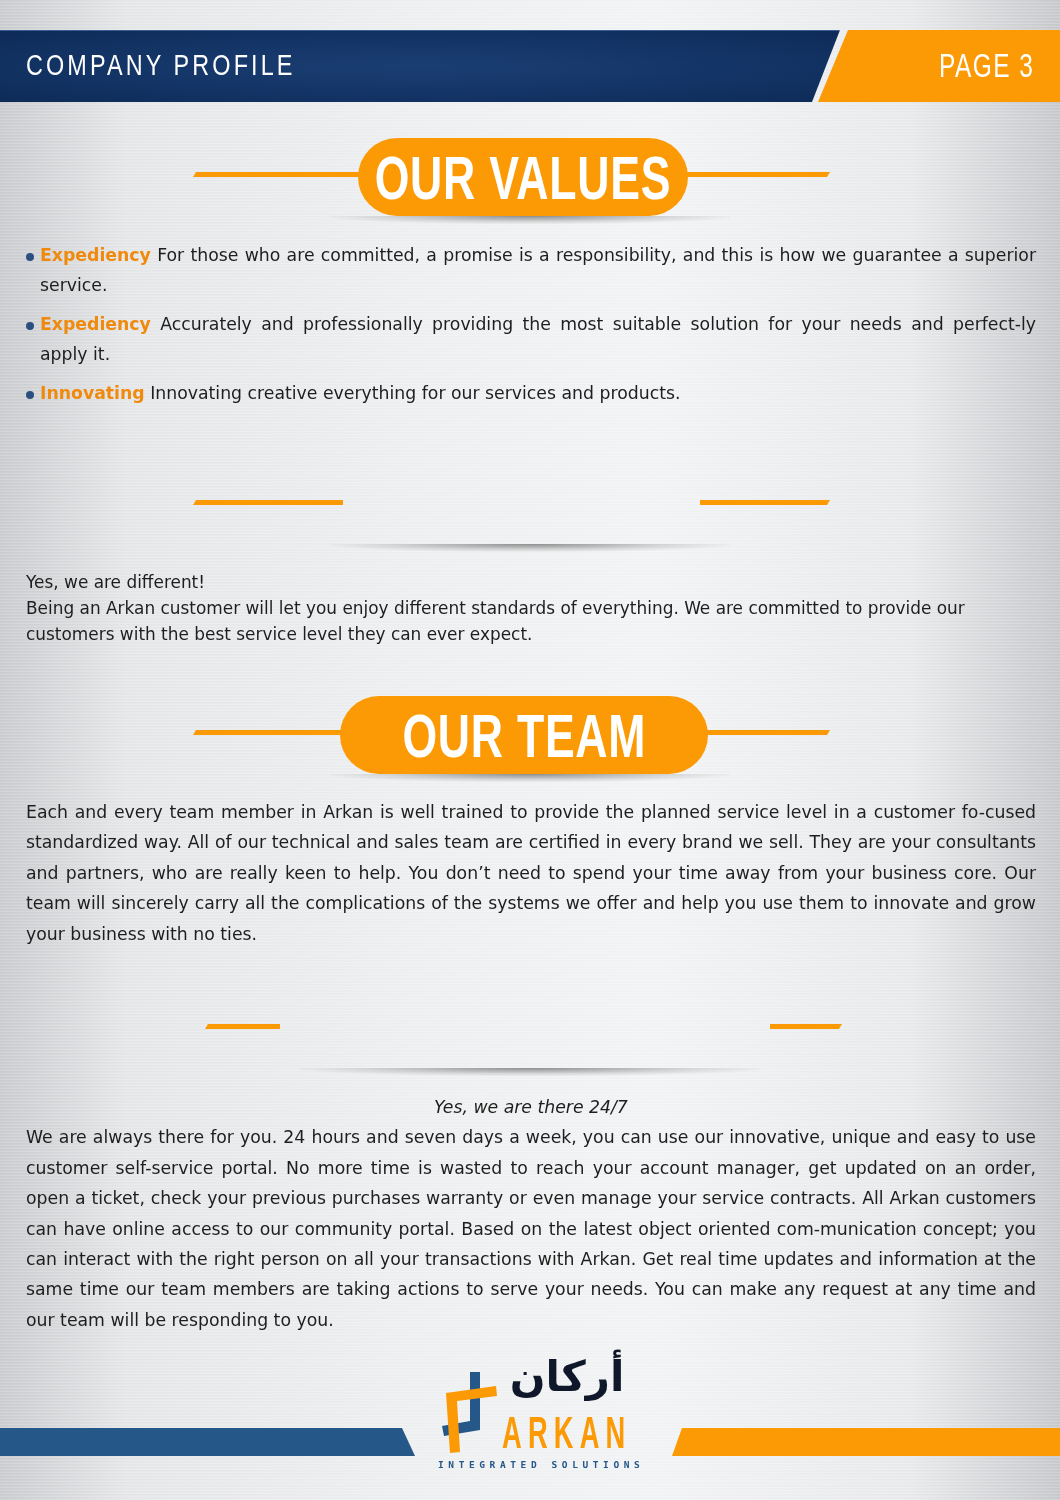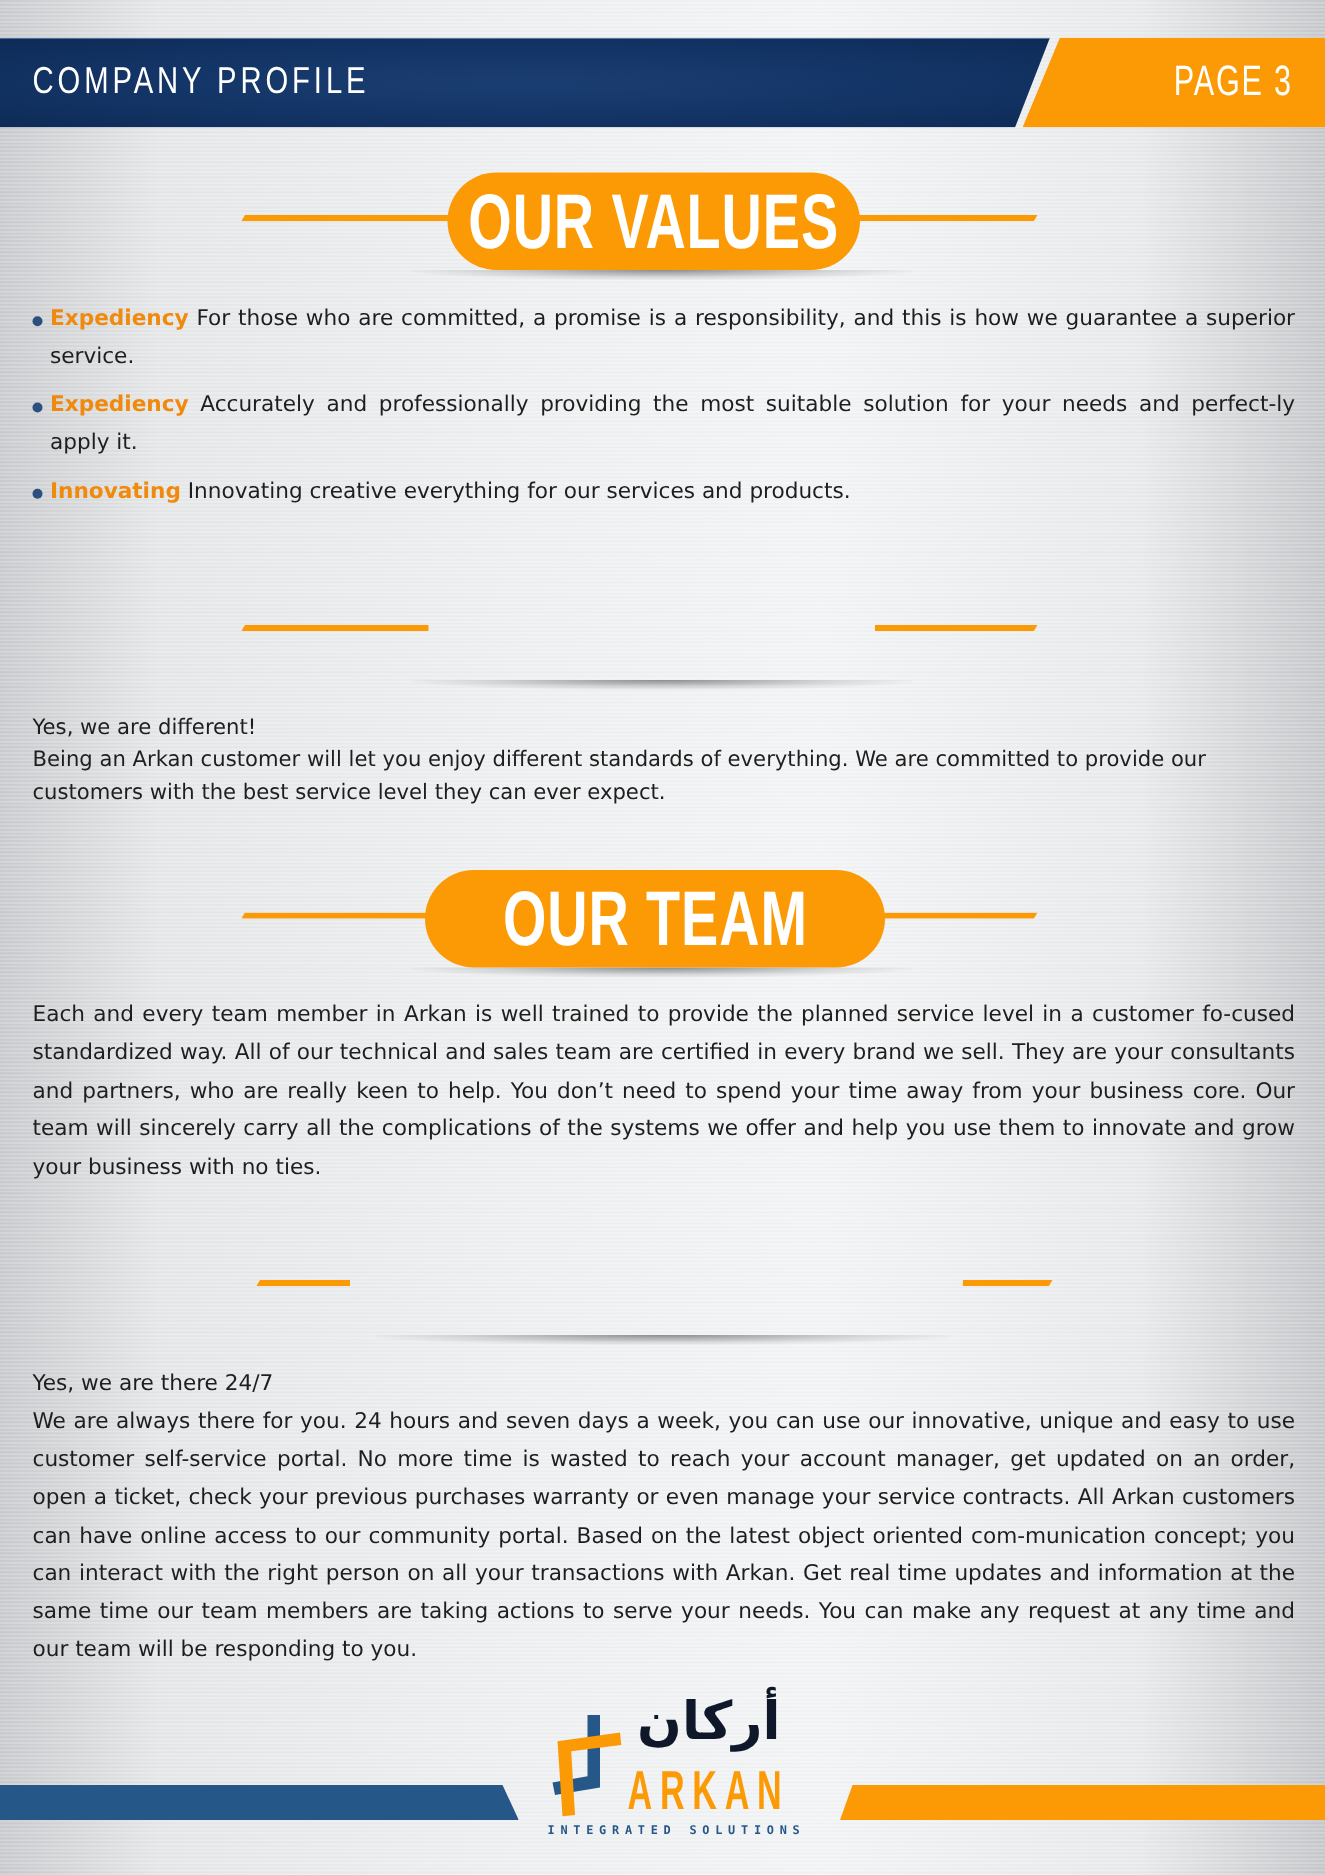--- a/index.html
+++ b/index.html
@@ -172,21 +172,21 @@
 
 <div class="txt" style="top:797px;">Each and every team member in Arkan is well trained to provide the planned service level in a customer fo-cused standardized way. All of our technical and sales team are certified in every brand we sell. They are your consultants and partners, who are really keen to help. You don’t need to spend your time away from your business core. Our team will sincerely carry all the complications of the systems we offer and help you use them to innovate and grow your business with no ties.</div>
 
 <div class="banner" style="top:982px;">
   <div class="line l" style="left:205px;width:75px;"></div>
   <div class="line r" style="left:770px;width:72px;"></div>
   <div class="shadow" style="left:300px;width:460px;"></div>
 </div>
 
 <div class="txt" style="top:1092px;">
-  <div style="text-align:left;">Yes, we are there 24/7</div>
+  <div style="text-align:center;font-style:italic;">Yes, we are there 24/7</div>
   <div>We are always there for you. 24 hours and seven days a week, you can use our innovative, unique and easy to use customer self-service portal. No more time is wasted to reach your account manager, get updated on an order, open a ticket, check your previous purchases warranty or even manage your service contracts. All Arkan customers can have online access to our community portal. Based on the latest object oriented com-munication concept; you can interact with the right person on all your transactions with Arkan. Get real time updates and information at the same time our team members are taking actions to serve your needs. You can make any request at any time and our team will be responding to you.</div>
 </div>
 
 <div class="ftr-blue"></div>
 <div class="ftr-orange"></div>
 
 <div class="logo">
   <svg class="logo-mark" width="80" height="100" viewBox="0 0 80 100">
 
     <polygon points="40,12 50,12 50,70 14,76 12,66 40,61" fill="#255788"></polygon>

